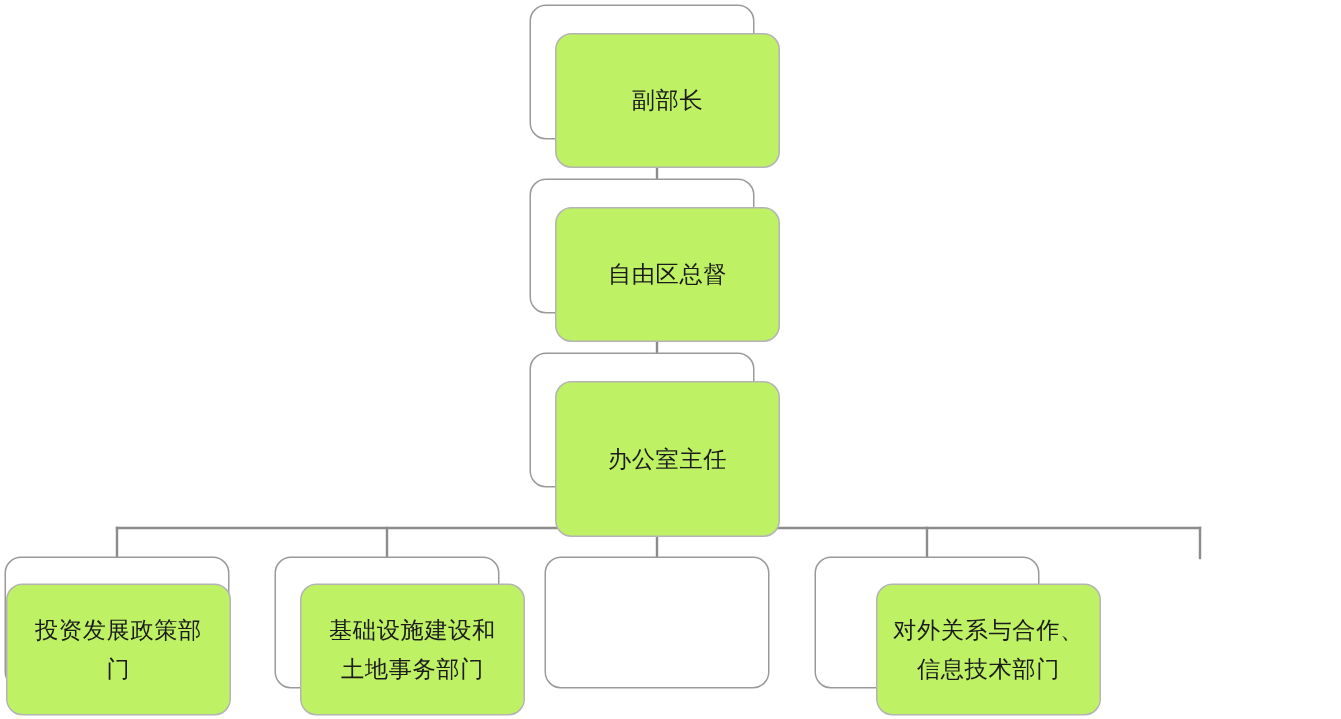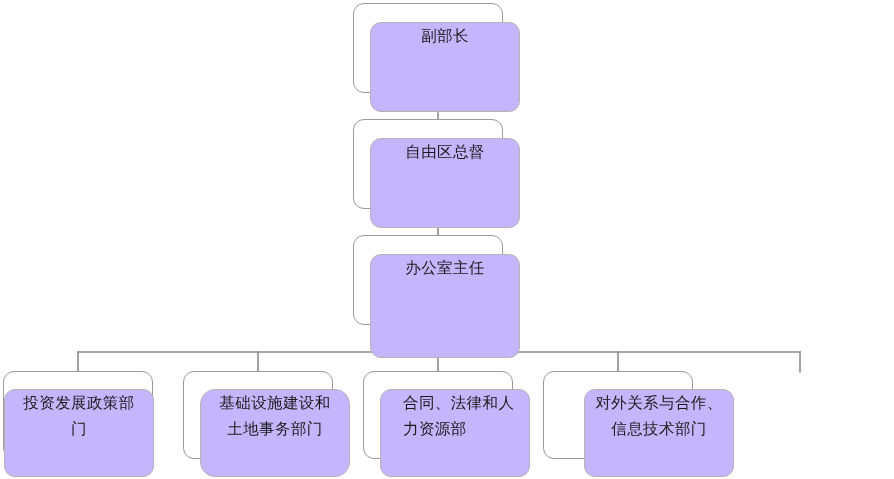--- a/index.html
+++ b/index.html
@@ -39,22 +39,23 @@
     box-sizing: border-box;
     border: 1.3px solid #9a9a9a;
     border-radius: 11px;
     background: #ffffff;
   }
   .node-front-card {
     position: absolute;
     box-sizing: border-box;
     border: 1.3px solid #b4b4b4;
     border-radius: 11px;
-    background: #c4b5fd;
+    background: #bef264;
     display: flex;
+    align-items: center;
     justify-content: center;
   }
   .node-label {
     color: #1b1b1b;
     font-size: 15.5px;
     line-height: 26px;
     letter-spacing: 0.4px;
     text-align: center;
     padding: 0 10px;
     white-space: pre-line;
@@ -113,32 +114,28 @@
   <div class="org-node" style="left:3px; top:371px; width:170px; height:108px;">
     <div class="node-back-card" style="width:150px; height:88px;"></div>
     <div class="node-front-card" style="left:1px; top:18px; width:150px; height:88px;">
       <div class="node-label">投资发展政策部
 门</div>
     </div>
   </div>
 
   <div class="org-node" style="left:183px; top:371px; width:170px; height:108px;">
     <div class="node-back-card" style="width:150px; height:88px;"></div>
-    <div class="node-front-card" style="left:17px; top:18px; width:150px; height:88px;border-radius:15px;">
+    <div class="node-front-card" style="left:17px; top:18px; width:150px; height:88px;">
       <div class="node-label">基础设施建设和
 土地事务部门</div>
     </div>
   </div>
 
   <div class="org-node" style="left:363px; top:371px; width:170px; height:108px;">
     <div class="node-back-card" style="width:150px; height:88px;"></div>
-    <div class="node-front-card" style="left:17px; top:18px; width:150px; height:88px;">
-      <div class="node-label align-left">合同、法律和人
-力资源部</div>
-    </div>
   </div>
 
   <div class="org-node" style="left:543px; top:371px; width:170px; height:108px;">
     <div class="node-back-card" style="width:150px; height:88px;"></div>
     <div class="node-front-card" style="left:17px; top:18px; width:150px; height:88px;margin-left:24px;">
       <div class="node-label">对外关系与合作、
 信息技术部门</div>
     </div>
   </div>
 

